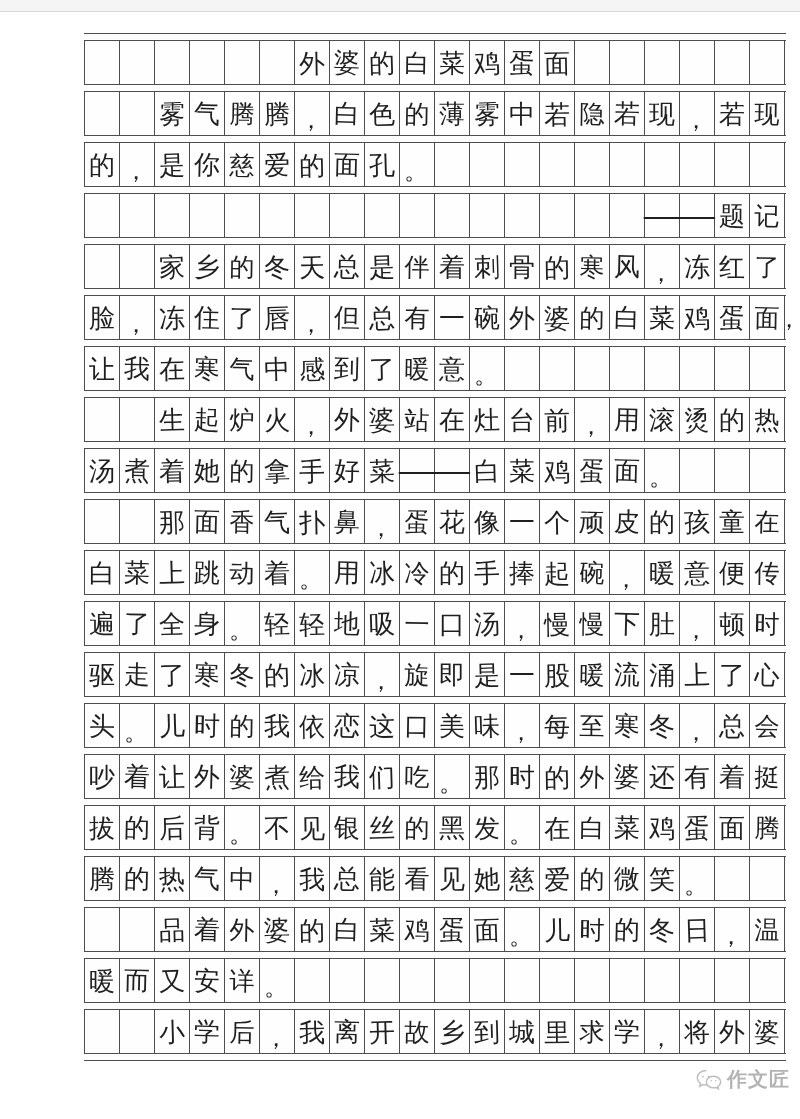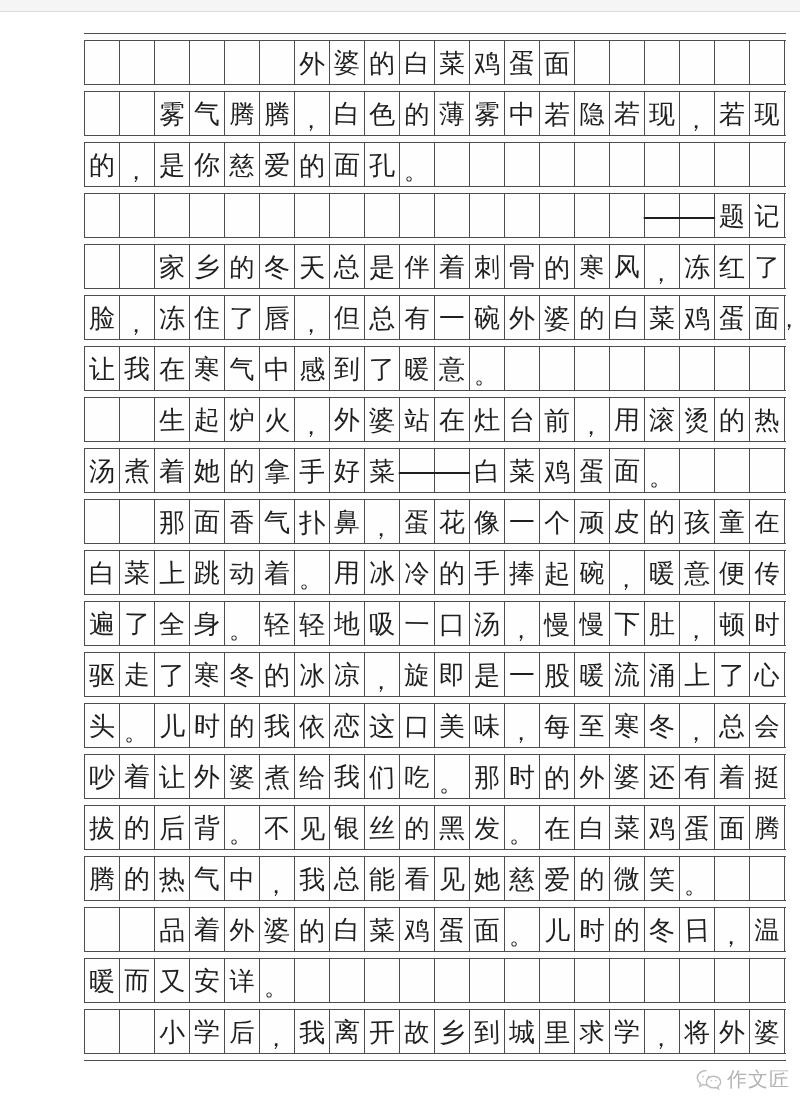--- a/index.html
+++ b/index.html
@@ -81,20 +81,21 @@
   .watermark {
     position: absolute;
     top: 1066px;
     right: 10px;
     display: flex;
     align-items: center;
     gap: 5px;
     color: #b3b3b3;
     font-size: 20px;
     letter-spacing: 1px;
+    font-weight: bold;
   }
   .watermark svg { display: block; }
 </style>
 </head>
 <body>
 
 <div class="photo-top-band"></div>
 
 <div class="sheet">
     <div class="gap"></div>

